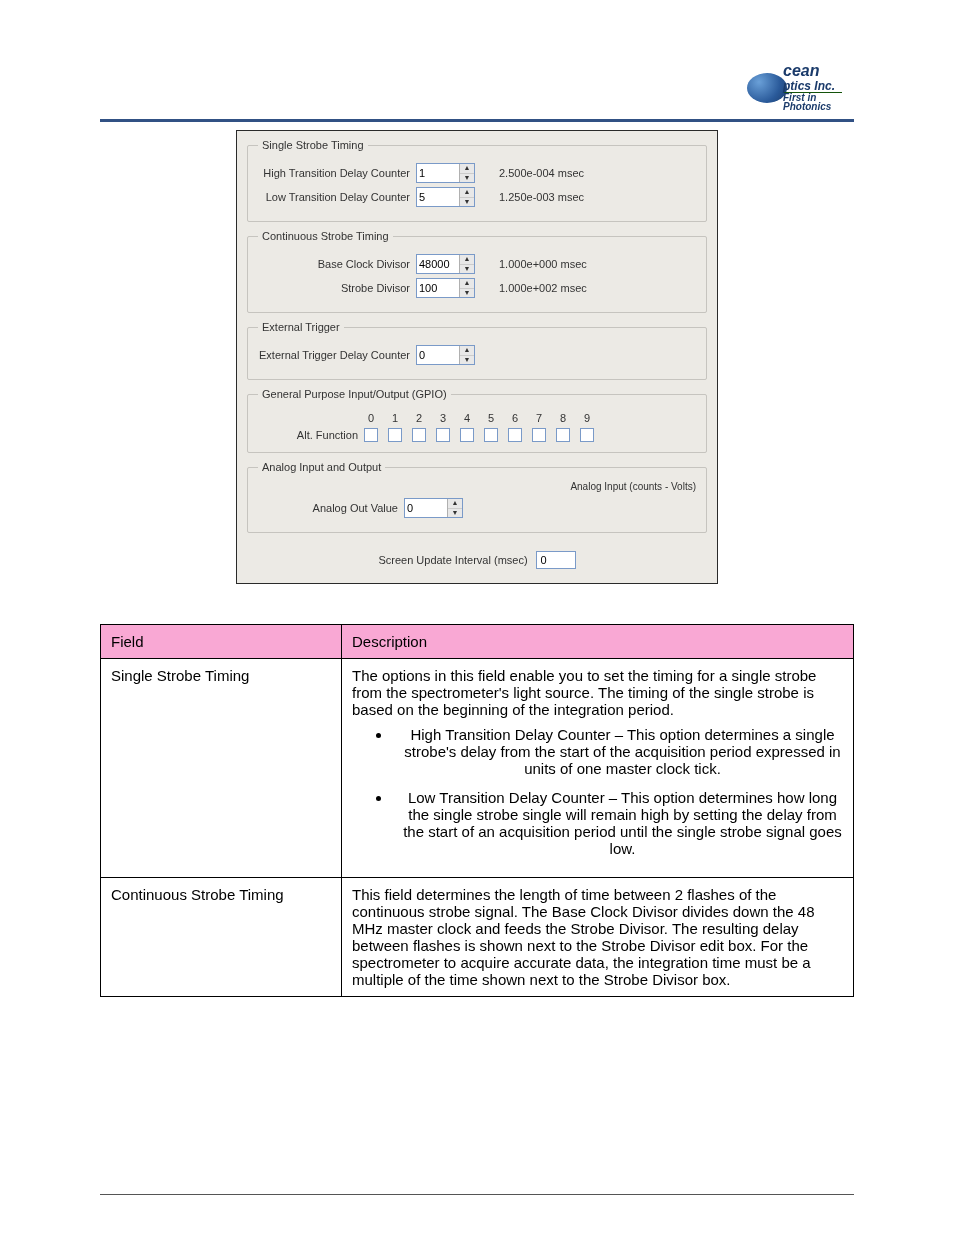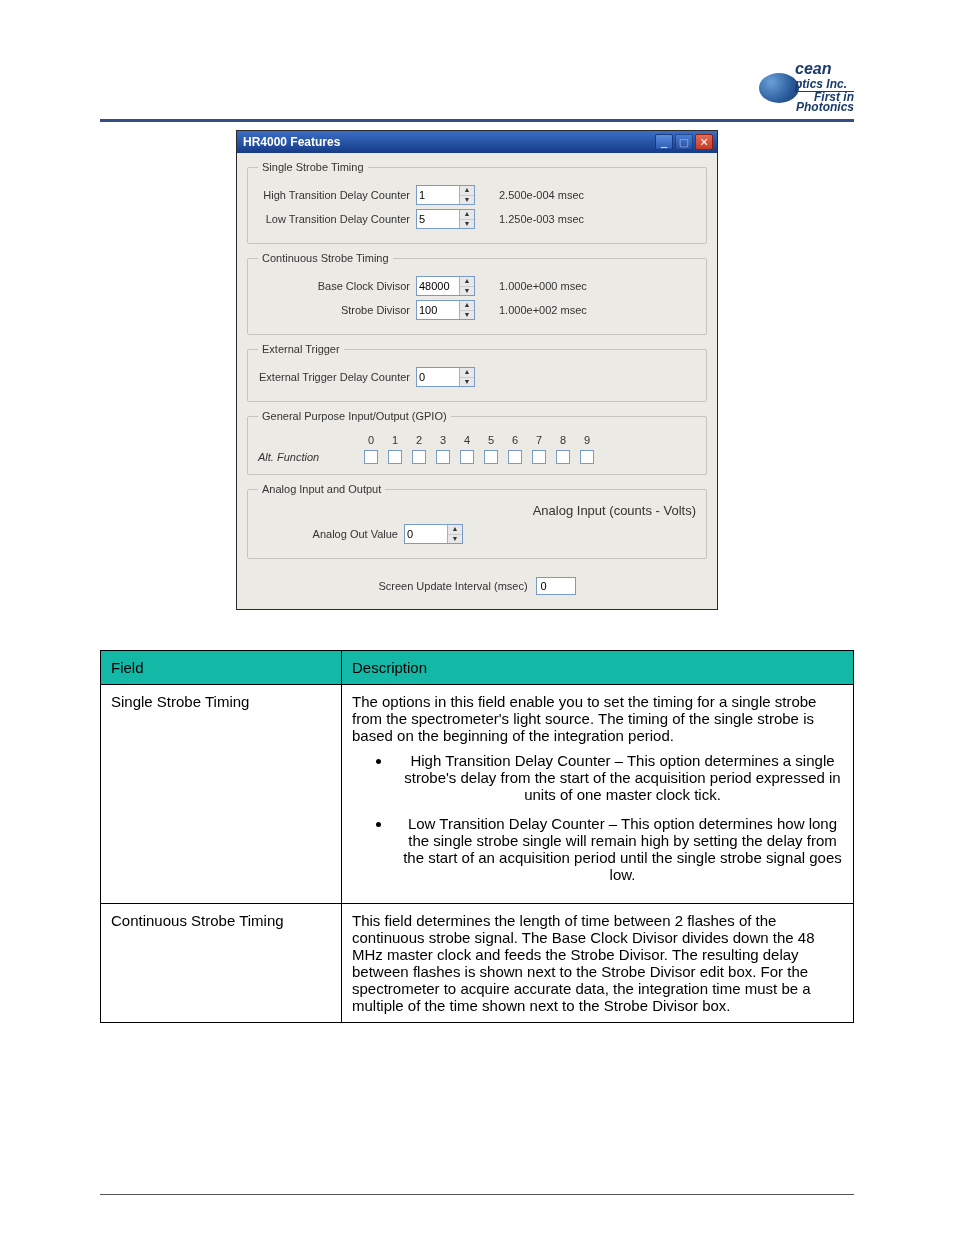--- a/index.html
+++ b/index.html
@@ -14,21 +14,21 @@
     width: 954px;
     min-height: 1235px;
     margin: 0 auto;
     position: relative;
     padding: 60px 100px 40px 100px;
     box-sizing: border-box;
   }
   .logo {
     position: absolute;
     top: 65px;
-    right: 100px;
+    right: 112px;
     width: 95px;
     height: 45px;
     display: flex;
     align-items: center;
   }
   .logo .globe {
     width: 40px;
     height: 30px;
     border-radius: 50%;
     background: radial-gradient(circle at 30% 30%, #6aa0d8, #2a5a9a 60%, #1a3a6a);
@@ -37,23 +37,23 @@
   .logo .txt {
     margin-left: -4px;
     font-style: italic;
     font-weight: bold;
     font-size: 16px;
     color: #1a3a6a;
     line-height: 0.9;
   }
   .logo .txt small {
     display:block;
-    font-size:12px;
+    font-size:10px;
     font-style:italic;
-    text-align:right;
+    text-align:left;
     color:#1a3a6a;
     border-top:1px solid #14540b;
   }
   .header-rule {
     position: absolute;
     top: 119px;
     left: 100px;
     right: 100px;
     border-top: 3px solid #315184;
   }
@@ -149,33 +149,33 @@
     text-align:center;
     background:#e8e8e8;
     border-bottom:1px solid #ccc;
   }
   .spin-btns span:last-child { border-bottom:0; }
   .readout { margin-left:18px; color:#333; }
 
   
   .gpio-table { display:flex; flex-direction:column; gap:4px; margin-top:4px;}
   .gpio-row { display:flex; align-items:center; }
-  .gpio-row .glbl { flex:0 0 100px; padding-right:6px;font-style:italic; }
+  .gpio-row .glbl { flex:0 0 100px; text-align:right; padding-right:6px; }
   .gpio-cells { display:flex; gap:10px; }
   .gpio-head { width:14px; text-align:center; }
   .gpio-cb {
     width:14px; height:14px;
     border:1px solid #7a9ac8;
     background:#fff;
     box-sizing:border-box;
   }
 
   .analog-right {
     text-align:right;
-    font-size:13px;
+    font-size:10px;
     color:#333;
     margin-bottom:6px;
   }
   .centered-row {
     display:flex;
     justify-content:center;
     align-items:center;
     gap:8px;
     margin-top:18px;
   }
@@ -198,21 +198,21 @@
   }
   table.desc th, table.desc td {
     border: 1px solid #000;
     padding: 8px 10px;
     vertical-align: top;
     text-align: left;
     color:#000;
   }
   table.desc th {
     font-weight: normal;
-    background:#14b8a6;
+    background:#f9a8d4;
   }
   ul.bullets {
     list-style: disc;
     margin: 8px 0 0 0;
     padding-left: 40px;
   }
   ul.bullets li {
     margin-bottom: 12px;
     padding-left: 10px;
     text-align: center;
@@ -235,28 +235,20 @@
     <div class="globe"></div>
     <div class="txt">
       <span>cean</span><br>
       <span style="font-size:12px">ptics Inc.</span>
       <small>First in Photonics</small>
     </div>
   </div>
   <div class="header-rule"></div>
 
   <div class="dlg-wrap">
-    <div class="titlebar">
-      <span class="tb-title">HR4000 Features</span>
-      <div class="tb-btns">
-        <div class="tb-btn">_</div>
-        <div class="tb-btn" style="opacity:.6">▢</div>
-        <div class="tb-btn tb-close">✕</div>
-      </div>
-    </div>
 
     <div class="dlg-body">
 
       <fieldset class="grp">
         <legend>Single Strobe Timing</legend>
 
         <div class="row">
           <span class="lbl">High Transition Delay Counter</span>
           <div class="spin">
             <input value="1" style="">

